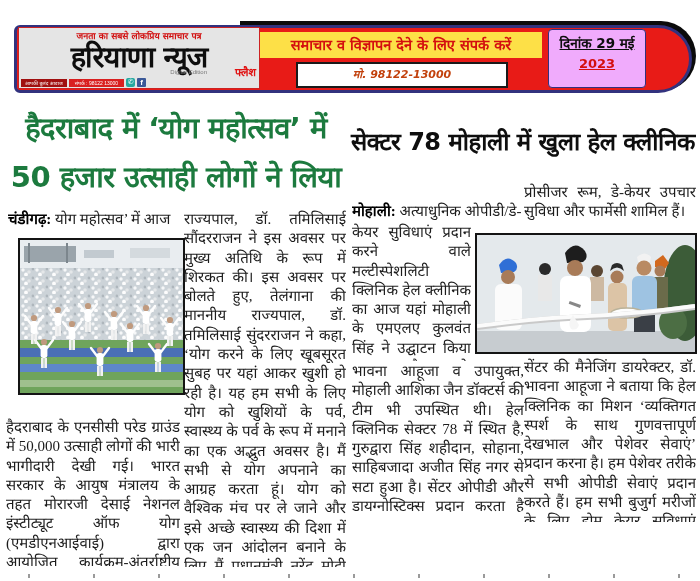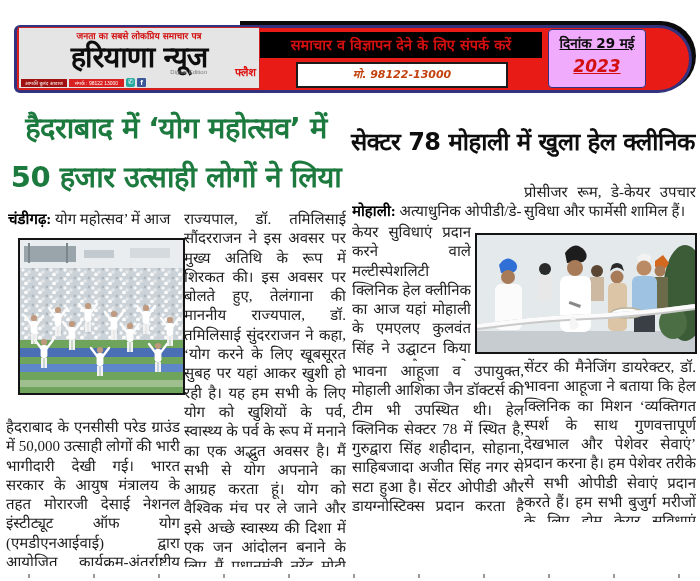--- a/index.html
+++ b/index.html
@@ -24,32 +24,32 @@
   .logo-strip{position:absolute;left:2px;bottom:1px;display:flex;align-items:center;gap:2px;}
   .strip-box1{background:#a01010;color:#fff;font-size:5px;padding:1px 4px;white-space:nowrap;
         font-family:"Liberation Sans",sans-serif;}
   .strip-box2{background:#d92020;color:#fff;font-size:5px;padding:1px 6px;white-space:nowrap;
         font-family:"Liberation Sans",sans-serif;}
   .wa-icon{display:inline-block;width:9px;height:9px;background:#25a8a0;border-radius:2px;
         color:#fff;font-size:7px;line-height:9px;text-align:center;}
   .fb-icon{display:inline-block;width:9px;height:9px;background:#3b5998;border-radius:1px;
         color:#fff;font-size:8px;line-height:9px;text-align:center;font-weight:bold;
         font-family:"Liberation Sans",sans-serif;}
-  .contact-line{position:absolute;left:260px;top:32px;width:282px;height:26px;background:#000000;
+  .contact-line{position:absolute;left:260px;top:32px;width:282px;height:26px;background:#fde047;
         color:#d40f0f;font-weight:800;font-size:14.5px;line-height:26px;text-align:center;
         white-space:nowrap;overflow:hidden;font-family:"DejaVu Sans",sans-serif;}
   .phone-box{position:absolute;left:296px;top:62px;width:208px;height:22px;background:#ffffff;
         border:2px solid #1a1a1a;color:#c2410c;font-weight:800;font-size:11px;line-height:22px;
         text-align:center;font-family:"DejaVu Sans",sans-serif;font-style:italic;}
   .date-box{position:absolute;left:548px;top:29px;width:96px;height:57px;background:#f0abfc;
         border:1px solid #32327e;border-radius:4px;text-align:center;overflow:hidden;}
   .date-line{color:#0d0d0d;font-weight:800;font-size:13.5px;margin-top:4px;
         text-decoration:underline;font-family:"DejaVu Sans",sans-serif;white-space:nowrap;}
-  .date-year{color:#d40f0f;font-weight:800;font-size:17px;margin-top:4px;
-        text-decoration:underline;font-family:"DejaVu Sans",sans-serif;font-style:italic;}
+  .date-year{color:#d40f0f;font-weight:800;font-size:13px;margin-top:4px;
+        text-decoration:underline;font-family:"DejaVu Sans",sans-serif;}
 
   
   .headline-left{position:absolute;left:6px;top:104px;width:340px;height:102px;
         color:#1c7a3e;font-weight:800;font-size:29px;line-height:49px;text-align:center;
         font-family:"DejaVu Sans",sans-serif;letter-spacing:-0.5px;overflow:hidden;}
   .headline-right{position:absolute;left:350px;top:120px;width:346px;height:46px;
         color:#0e0e0e;font-weight:800;font-size:24px;line-height:44px;text-align:center;
         white-space:nowrap;overflow:hidden;font-family:"DejaVu Sans",sans-serif;letter-spacing:-0.5px;}
 
   

